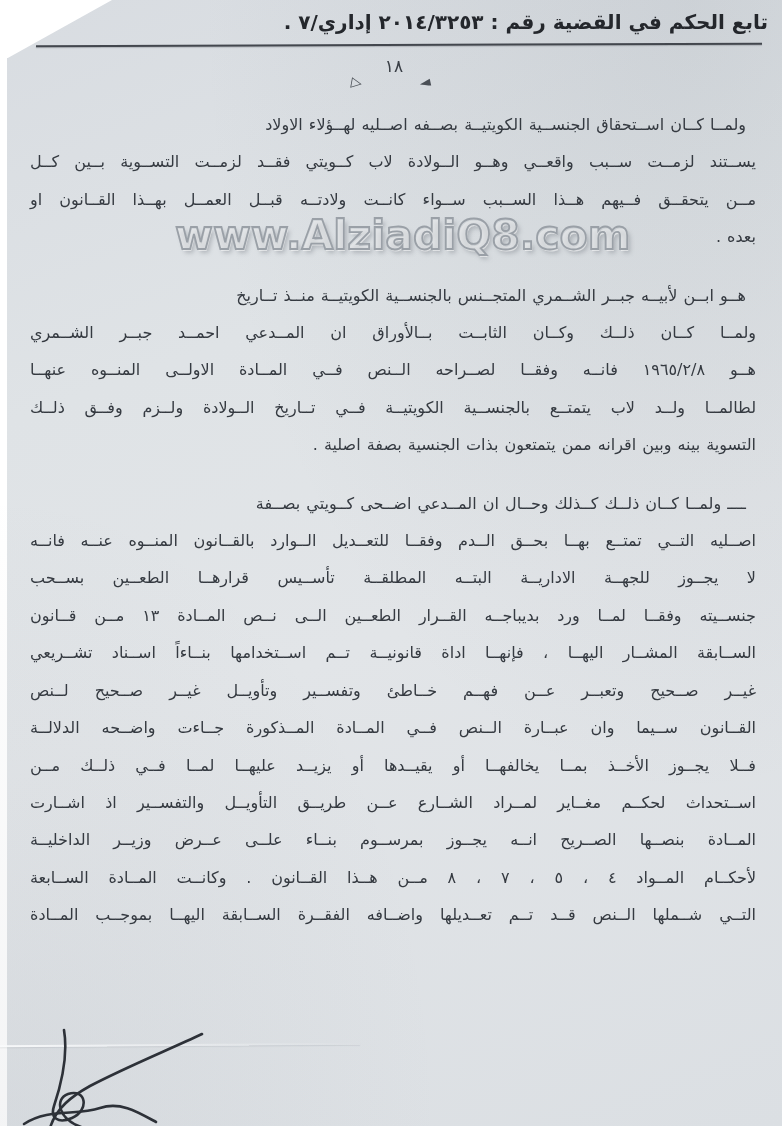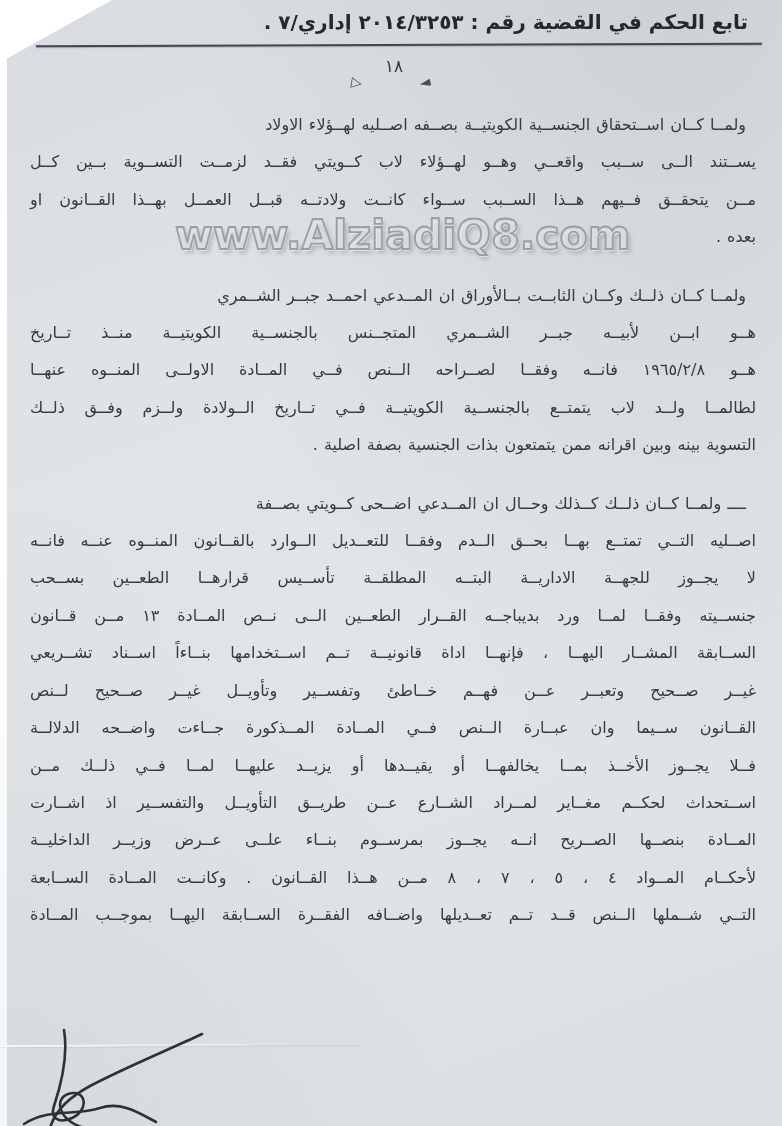--- a/index.html
+++ b/index.html
@@ -21,21 +21,21 @@
   }
   .corner-wedge {
     position:absolute; top:0; left:0; width:112px; height:58px;
     background:#ffffff;
     clip-path:polygon(0 0, 100% 0, 7% 100%, 0 100%);
   }
   .content { position:relative; z-index:2; }
 
   
   .header-title {
-    padding:9px 34px 0 0; text-align:right;
+    padding:9px 14px 0 0; text-align:right;
     font-size:20px; font-weight:bold; color:#24272c;
     letter-spacing:-0.2px; line-height:26px;
   }
   .header-rule {
     height:2px; background:#43474e; margin:9px 20px 0 36px;
     transform:rotate(-0.2deg); box-shadow:0 1px 1px rgba(70,75,82,0.25);
   }
 
   
   .page-number {
@@ -107,27 +107,27 @@
     <div class="page-number">١٨</div>
 
     <div class="nav-arrows">
       <span class="arrow-left">◄</span>
       <span class="arrow-right">▷</span>
     </div>
 
     <div class="body-text">
       <div class="para closed">
           <div class="line">ولمــا كــان اســتحقاق الجنســية الكويتيــة بصــفه اصــليه لهــؤلاء الاولاد</div>
-          <div class="line">يســتند الــى ســبب واقعــي وهــو لهــؤلاء لاب كــويتي فقــد لزمــت التســوية بــين كــل</div>
+          <div class="line">يســتند لزمــت ســبب واقعــي وهــو الــولادة لاب كــويتي فقــد لزمــت التســوية بــين كــل</div>
           <div class="line">مــن يتحقــق فــيهم هــذا الســبب ســواء كانــت ولادتــه قبــل العمــل بهــذا القــانون او</div>
           <div class="line">بعده .</div>
         </div>
       <div class="para closed">
+          <div class="line">هــو ابــن لأبيــه جبــر الشــمري المتجــنس بالجنســية الكويتيــة منــذ تــاريخ</div>
           <div class="line">ولمــا كــان ذلــك وكــان الثابــت بــالأوراق ان المــدعي احمــد جبــر الشــمري</div>
-          <div class="line">هــو ابــن لأبيــه جبــر الشــمري المتجــنس بالجنســية الكويتيــة منــذ تــاريخ</div>
           <div class="line">هــو ١٩٦٥/٢/٨ فانــه وفقــا لصــراحه الــنص فــي المــادة الاولــى المنــوه عنهــا</div>
           <div class="line">لطالمــا ولــد لاب يتمتــع بالجنســية الكويتيــة فــي تــاريخ الــولادة ولــزم وفــق ذلــك</div>
           <div class="line">التسوية بينه وبين اقرانه ممن يتمتعون بذات الجنسية بصفة اصلية .</div>
         </div>
       <div class="para open">
           <div class="line">ــــ ولمــا كــان ذلــك كــذلك وحــال ان المــدعي اضــحى كــويتي بصــفة</div>
           <div class="line">اصــليه التــي تمتــع بهــا بحــق الــدم وفقــا للتعــديل الــوارد بالقــانون المنــوه عنــه فانــه</div>
           <div class="line">لا يجــوز للجهــة الاداريــة البتــه المطلقــة تأســيس قرارهــا الطعــين بســحب</div>
           <div class="line">جنســيته وفقــا لمــا ورد بديباجــه القــرار الطعــين الــى نــص المــادة ١٣ مــن قــانون</div>
           <div class="line">الســابقة المشــار اليهــا ، فإنهــا اداة قانونيــة تــم اســتخدامها بنــاءاً اســناد تشــريعي</div>

